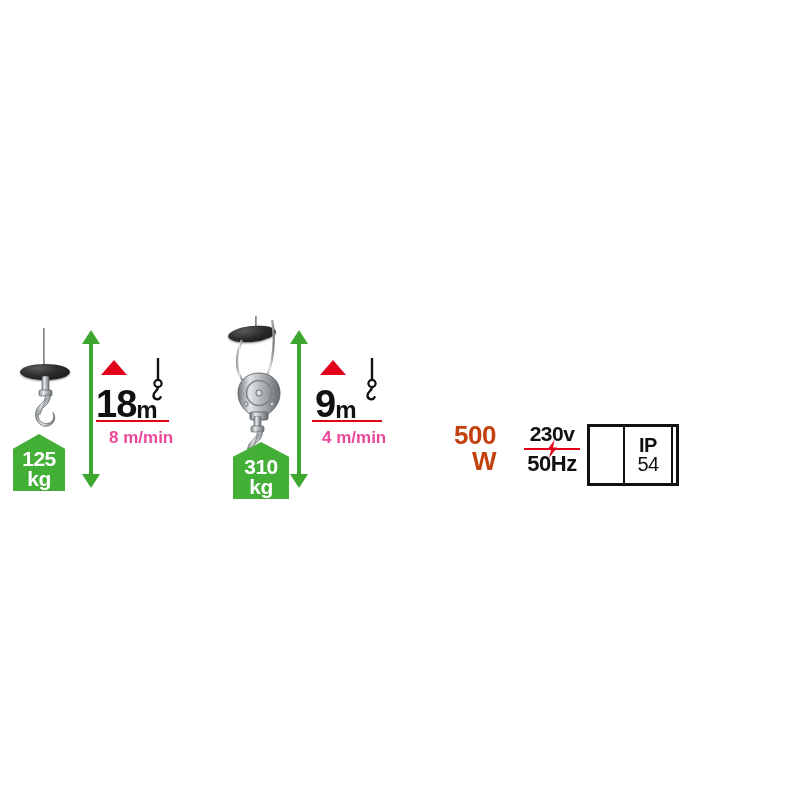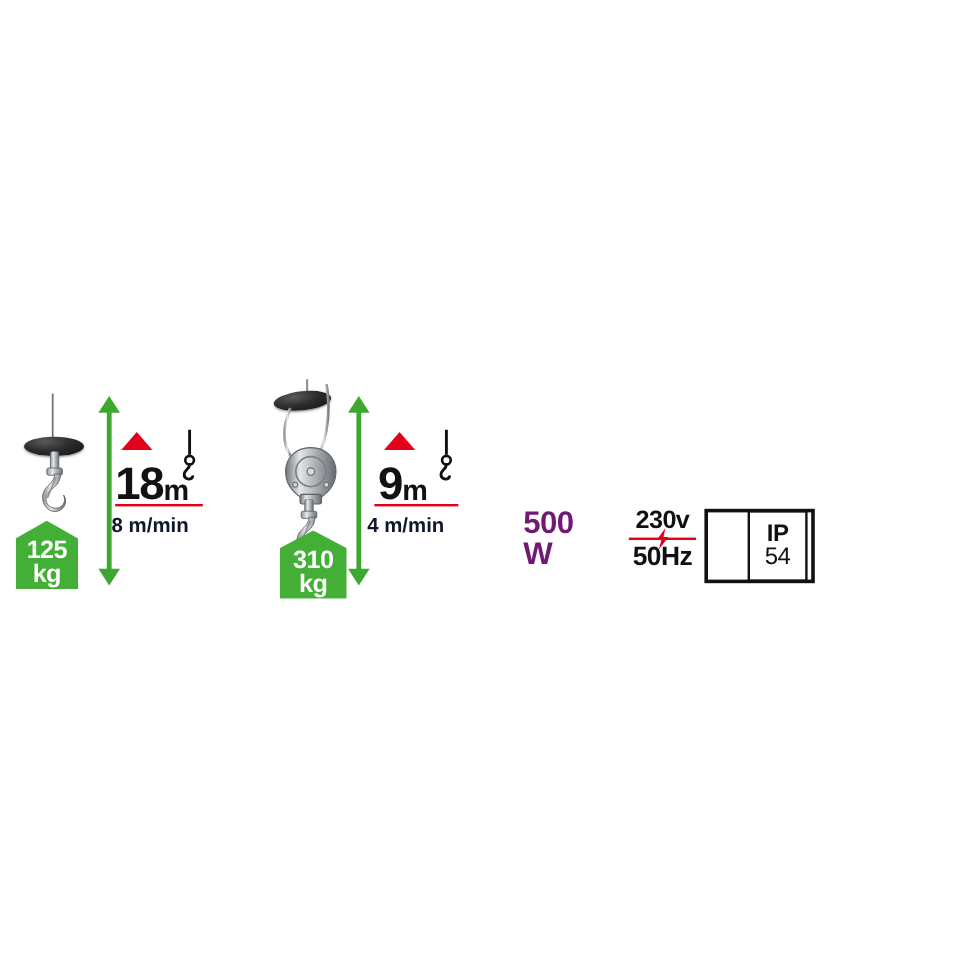--- a/index.html
+++ b/index.html
@@ -98,31 +98,32 @@
     letter-spacing: -0.5px;
   }
   .redline {
     position: absolute;
     height: 2px;
   }
   .speed {
     position: absolute;
     font-weight: bold;
     font-size: 17px;
-    color: #0f172a;
+    color: #ec4899;
     white-space: nowrap;
+    margin-left: 16px;
   }
   .hook-ico { position: absolute; }
 
   
   .kw {
     position: absolute;
     font-weight: bold;
-    color: #701a75;
-    text-align: left;
+    color: #c2410c;
+    text-align: right;
     line-height: 1.0;
     white-space: nowrap;
   }
   .kw .l1 { font-size: 26px; letter-spacing: -0.5px; }
   .kw .l2 { font-size: 26px; letter-spacing: -0.5px; }
 
   .volt {
     position: absolute;
     text-align: center;
     font-weight: bold;

